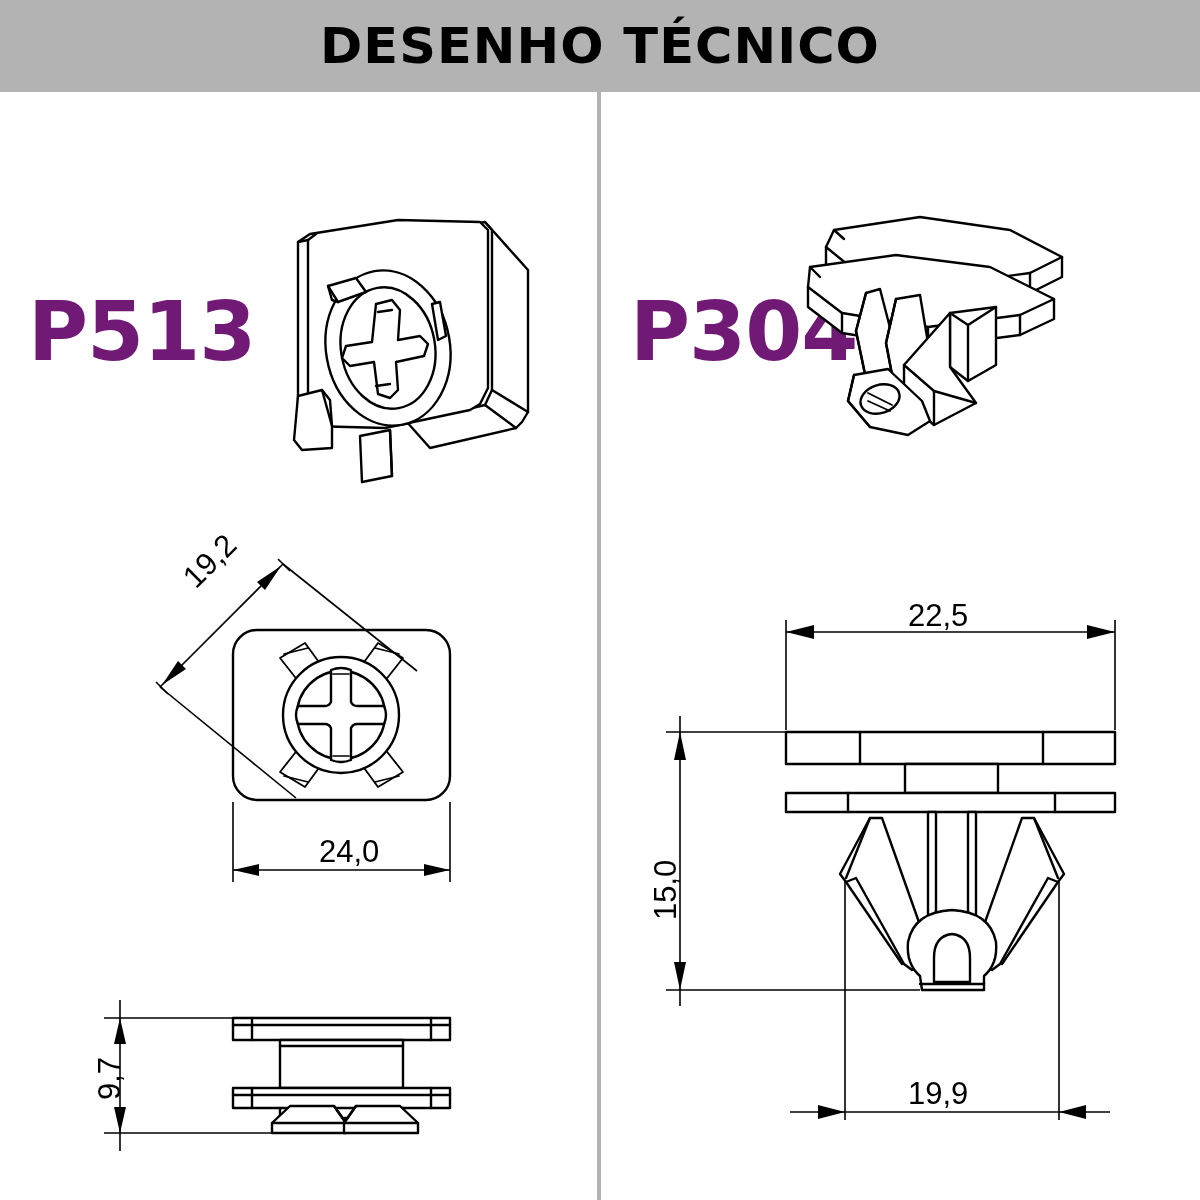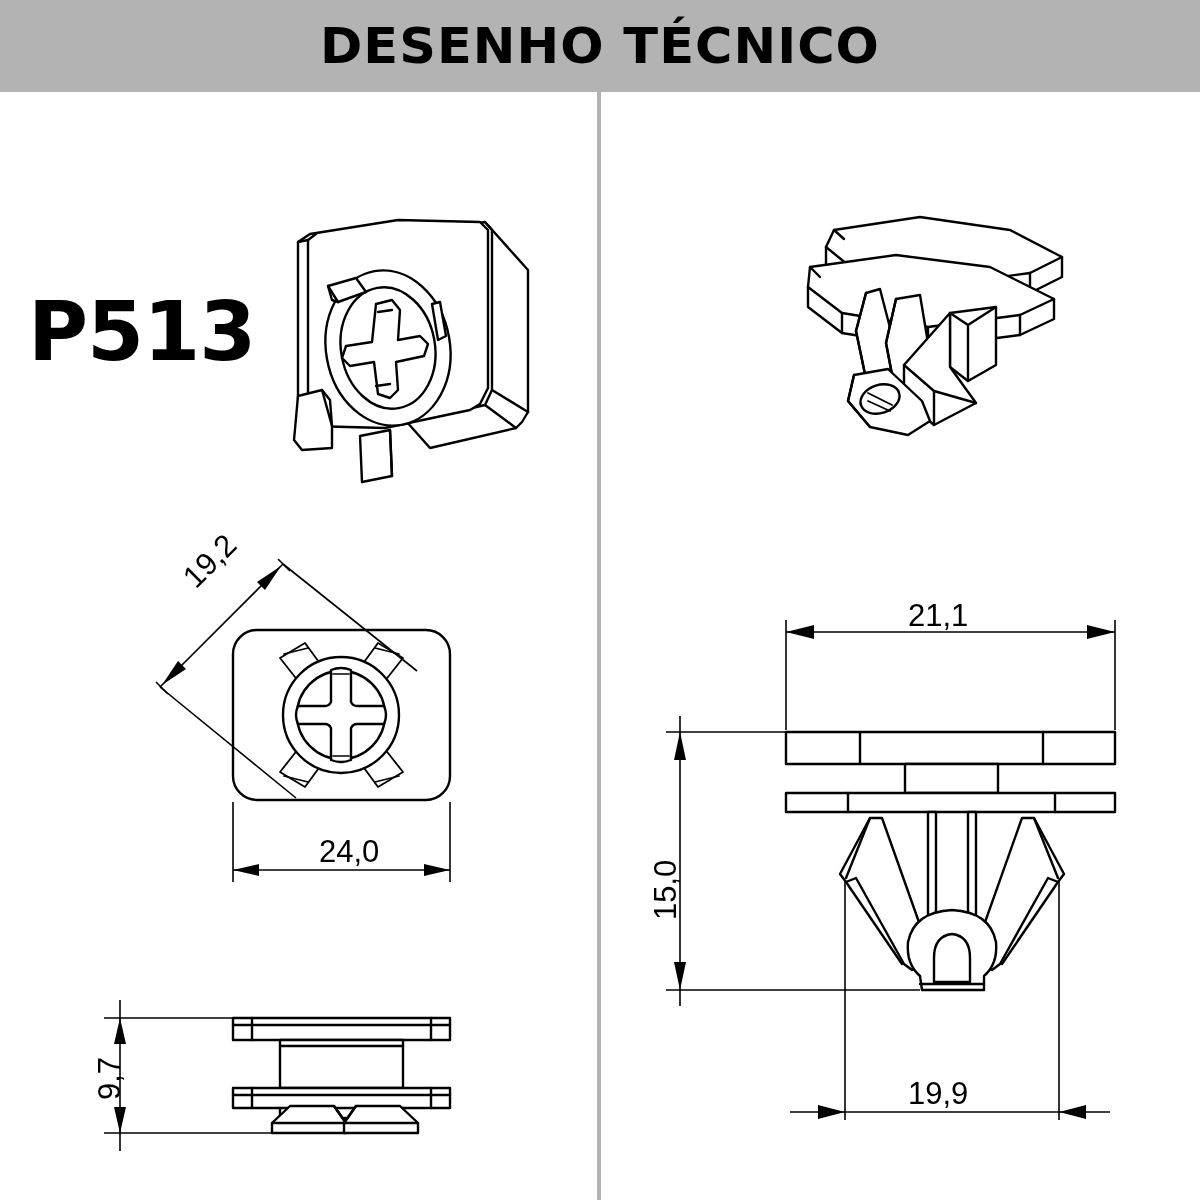--- a/index.html
+++ b/index.html
@@ -49,21 +49,21 @@
     height: 1108px;
     background: #b3b3b3;
   }
 
   
   .part-label {
     position: absolute;
     font-family: "DejaVu Sans", sans-serif;
     font-weight: bold;
     font-size: 82px;
-    color: #000000;
+    color: #701a75;
     letter-spacing: -1px;
     white-space: nowrap;
   }
   #label-p513 { left: 28px; top: 284px; }
   #label-p304 { left: 630px; top: 284px; }
 
   
   svg.panel {
     position: absolute;
     overflow: visible;
@@ -120,20 +120,21 @@
 <body>
 
 <div id="page">
 
   <div id="header-band"></div>
   <div id="header-title">DESENHO TÉCNICO</div>
 
   <div id="center-divider"></div>
 
   <div class="part-label" id="label-p513">P513</div>
+  <div class="part-label" id="label-p304">P304</div>
 
   <svg class="panel" id="svg-p513-iso" style="left:280px; top:200px;" width="260" height="300" viewBox="0 0 260 300">
 
     <path class="fillw" d="M 118 38 L 205 22 L 248 70 L 248 212 L 242 222 L 236 228 L 150 248 L 118 212 Z"></path>
 
     <path class="ln" d="M 205 22 L 212 30 L 212 190 L 205 205 L 150 218"></path>
     <path class="ln" d="M 212 190 L 248 212"></path>
     <path class="ln" d="M 205 205 L 236 228"></path>
 
     <path class="fillw" d="M 18 42 L 30 34 L 118 20 L 200 22 L 208 30 L 208 188 L 200 204 L 190 210 L 105 228 L 30 226 L 18 214 Z"></path>
@@ -328,17 +329,17 @@
     <path class="dim" d="M 40 126 L 40 416"></path>
     <polygon class="dimarrow" points="40,142 34,170 46,170"></polygon>
     <polygon class="dimarrow" points="40,400 34,372 46,372"></polygon>
 
     <path class="dim" d="M 205 290 L 205 530"></path>
     <path class="dim" d="M 419 290 L 419 530"></path>
     <path class="dim" d="M 150 522 L 470 522"></path>
     <polygon class="dimarrow" points="205,522 178,515 178,529"></polygon>
     <polygon class="dimarrow" points="419,522 446,515 446,529"></polygon>
   </svg>
-  <div class="dimtext" style="left:908px; top:598px;">21,1</div>
+  <div class="dimtext" style="left:908px; top:598px;">22,5</div>
   <div class="dimtext" style="left:648px; top:920px; transform: rotate(-90deg); transform-origin: left top;">15,0</div>
   <div class="dimtext" style="left:908px; top:1076px;">19,9</div>
 
 </div>
 
 </body></html>

